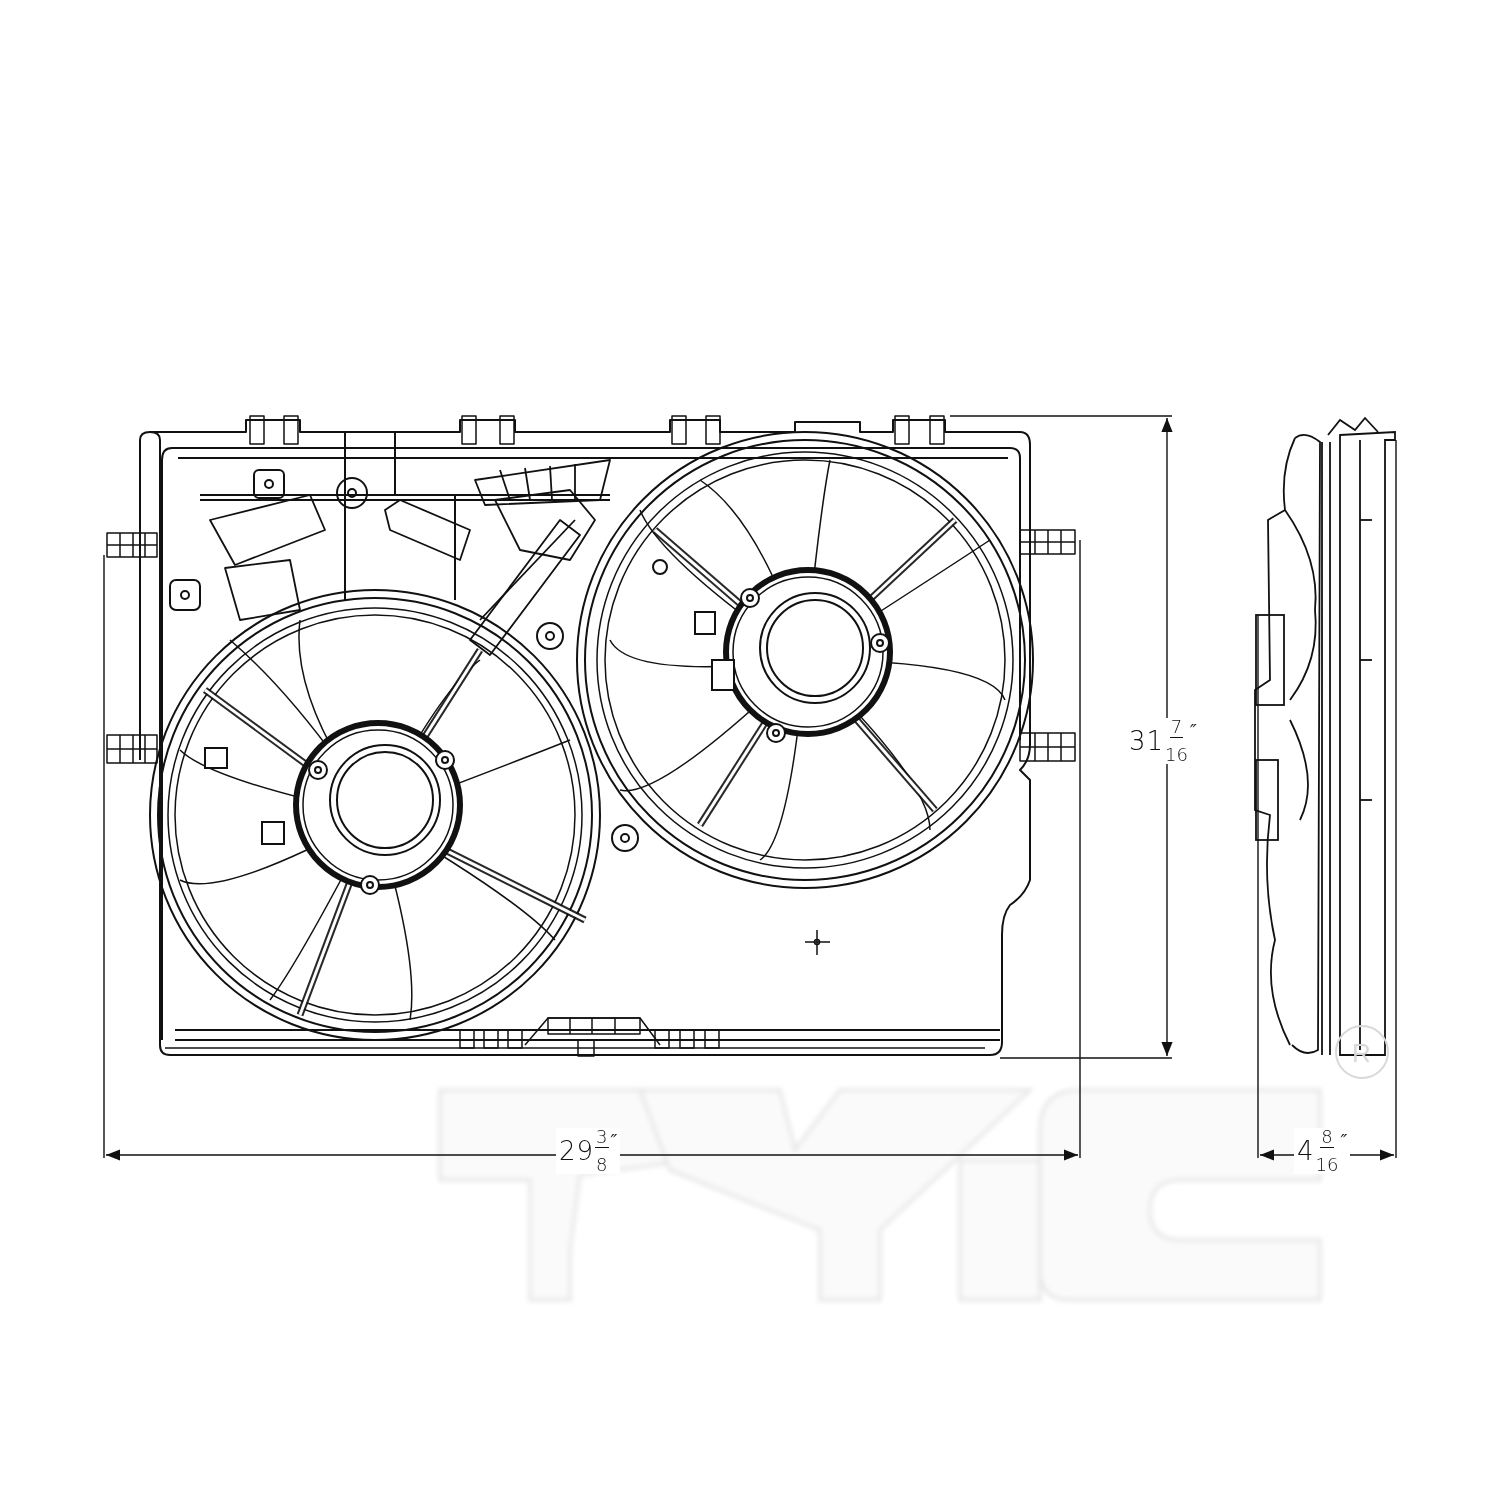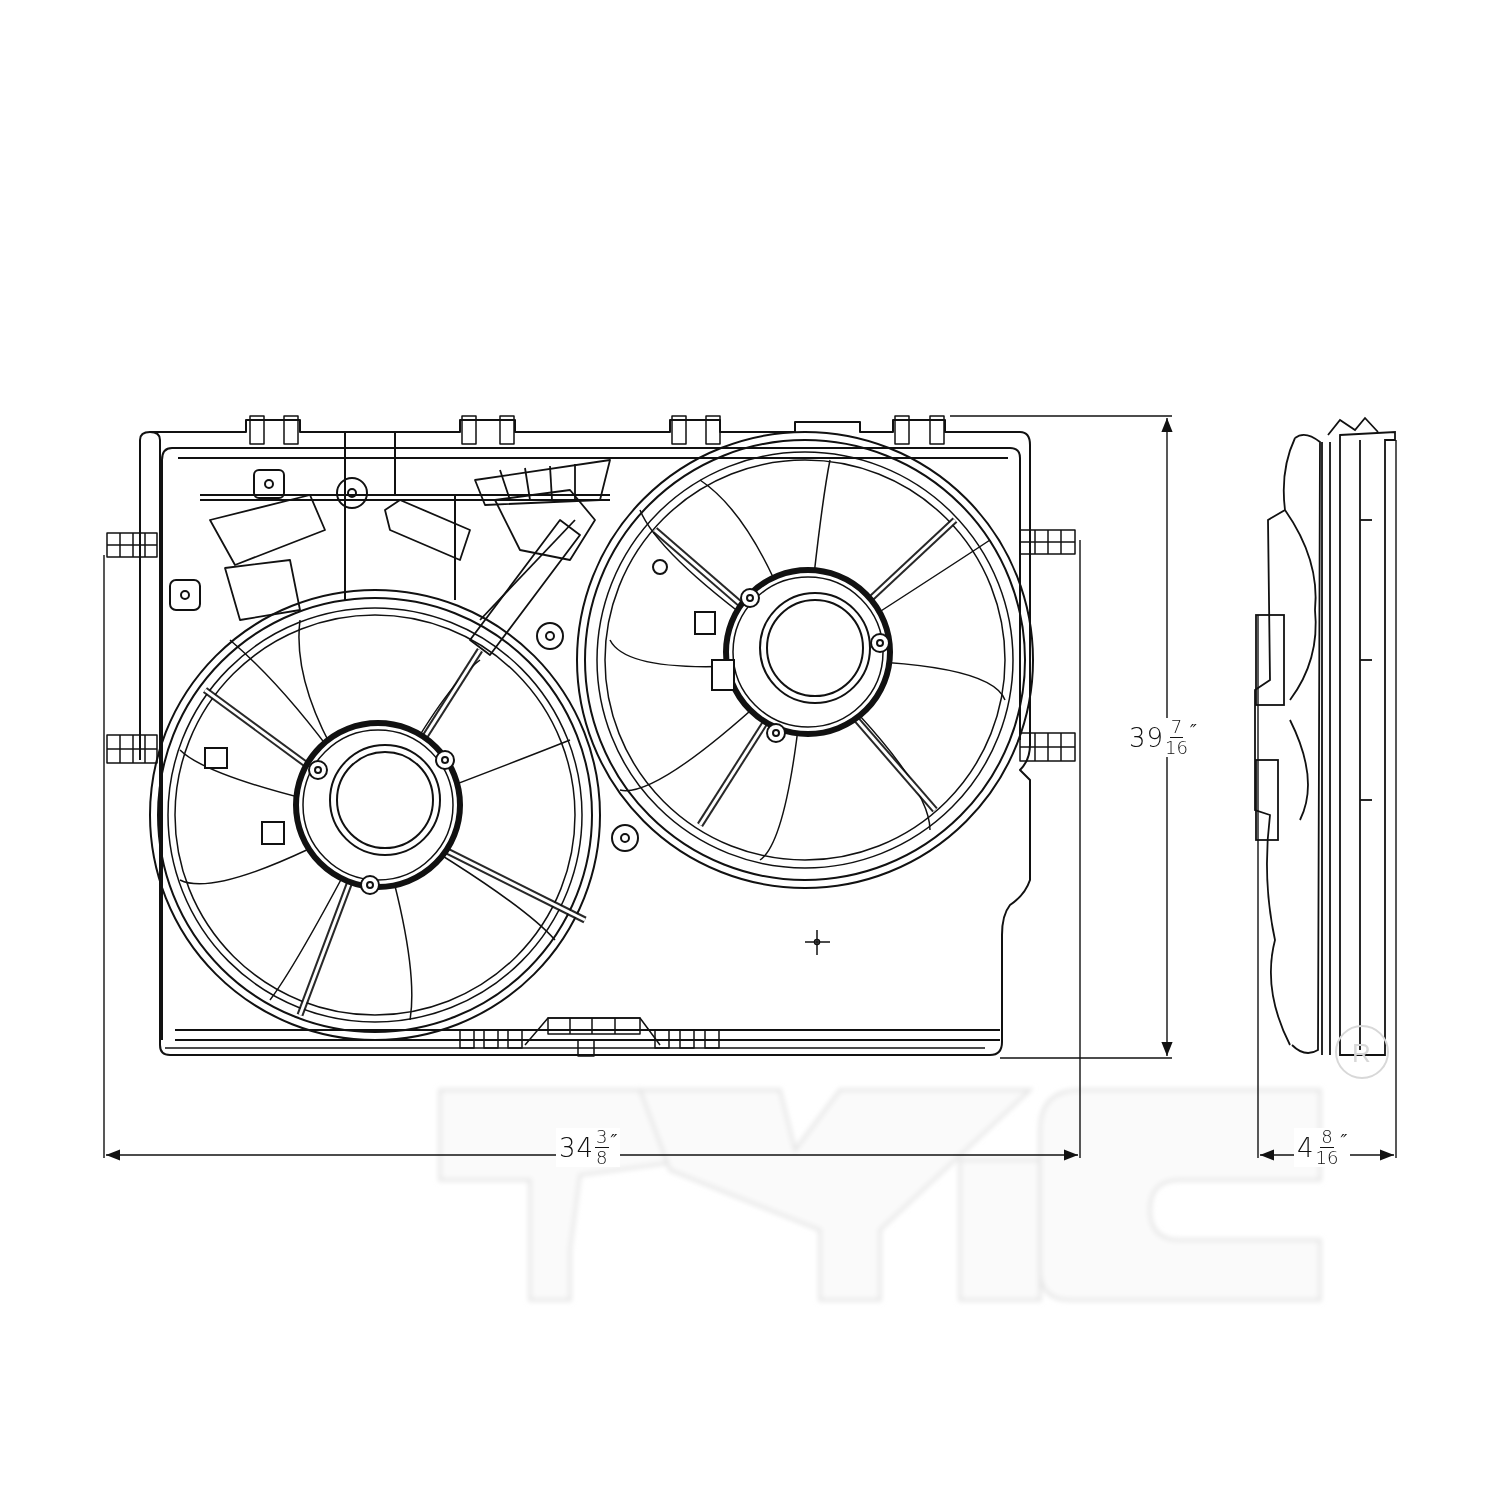--- a/index.html
+++ b/index.html
@@ -2,21 +2,21 @@
 <html><head>
 <meta charset="utf-8">
 <style>
   html,body{margin:0;padding:0;background:#ffffff;}
   body{width:1500px;height:1500px;position:relative;overflow:hidden;font-family:"Liberation Sans",sans-serif;}
   #stage{position:absolute;left:0;top:0;width:1500px;height:1500px;}
   .dim-label{position:absolute;font-family:"DejaVu Sans",sans-serif;color:#111;font-weight:300;display:flex;align-items:center;background:#fff;padding:0 3px;line-height:1;}
   .dim-label .whole{font-size:26px;letter-spacing:1px;}
   .dim-label .frac{display:inline-flex;flex-direction:column;align-items:center;font-size:18px;margin-left:1px;}
   .dim-label .frac .num{border-bottom:1.5px solid #111;padding:0 1px 1px 1px;line-height:1;}
-  .dim-label .frac .den{padding-top:1px;line-height:1;}
+  .dim-label .frac .den{padding-top:1px;line-height:1;margin-top:7px;}
   .dim-label .unit{font-size:18px;margin-left:2px;align-self:flex-start;margin-top:4px;font-style:italic;}
 </style>
 </head>
 <body>
 
 <div id="stage">
 
   <svg width="1500" height="1500" style="position:absolute;left:0;top:0;">
     <defs>
       <filter id="soft" x="-5%" y="-5%" width="110%" height="110%">
@@ -270,30 +270,30 @@
       <line x1="1000" y1="1058" x2="1172" y2="1058"></line>
       <line x1="1167" y1="418" x2="1167" y2="1056" marker-start="url(#arrs)" marker-end="url(#arr)"></line>
 
       <line x1="1258" y1="615" x2="1258" y2="1158"></line>
       <line x1="1396" y1="440" x2="1396" y2="1158"></line>
       <line x1="1260" y1="1155" x2="1394" y2="1155" marker-start="url(#arrs)" marker-end="url(#arr)"></line>
     </g>
   </svg>
 
   <div class="dim-label" style="left:556px;top:1128px;">
-    <span class="whole">34</span>
+    <span class="whole">29</span>
     <span class="frac">
       <span class="num">3</span>
       <span class="den">8</span>
     </span>
     <span class="unit">″</span>
   </div>
 
   <div class="dim-label" style="left:1126px;top:718px;">
-    <span class="whole">39</span>
+    <span class="whole">31</span>
     <span class="frac">
       <span class="num">7</span>
       <span class="den">16</span>
     </span>
     <span class="unit">″</span>
   </div>
 
   <div class="dim-label" style="left:1294px;top:1128px;">
     <span class="whole">4</span>
     <span class="frac">

